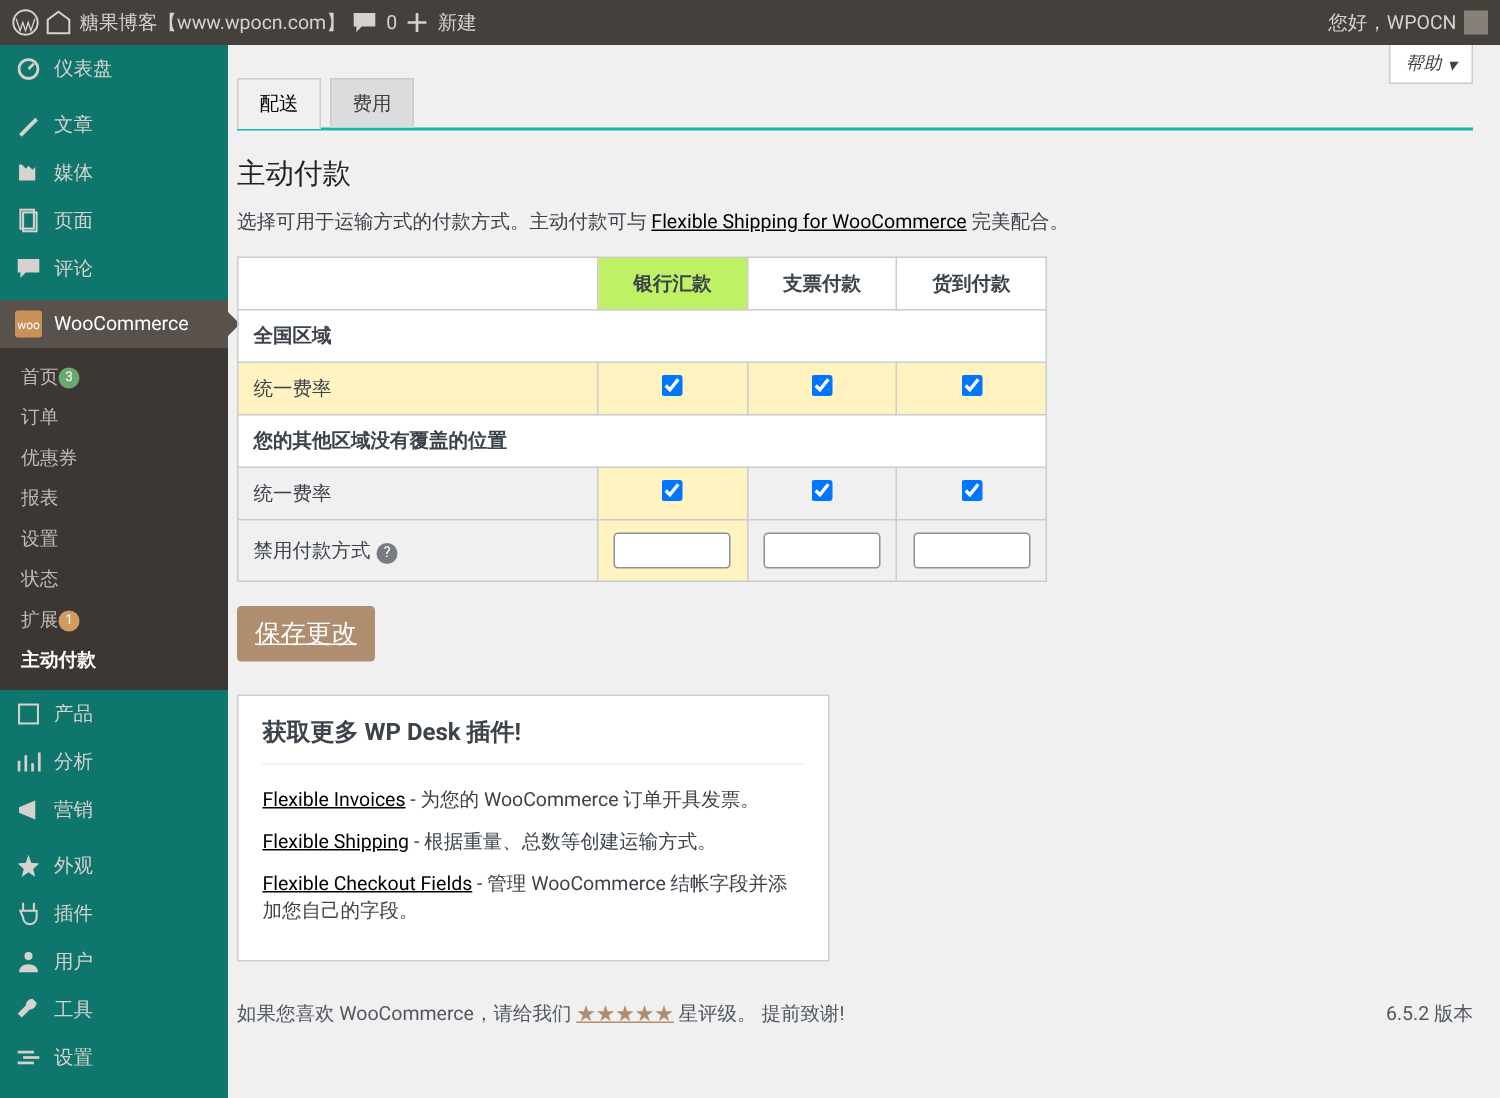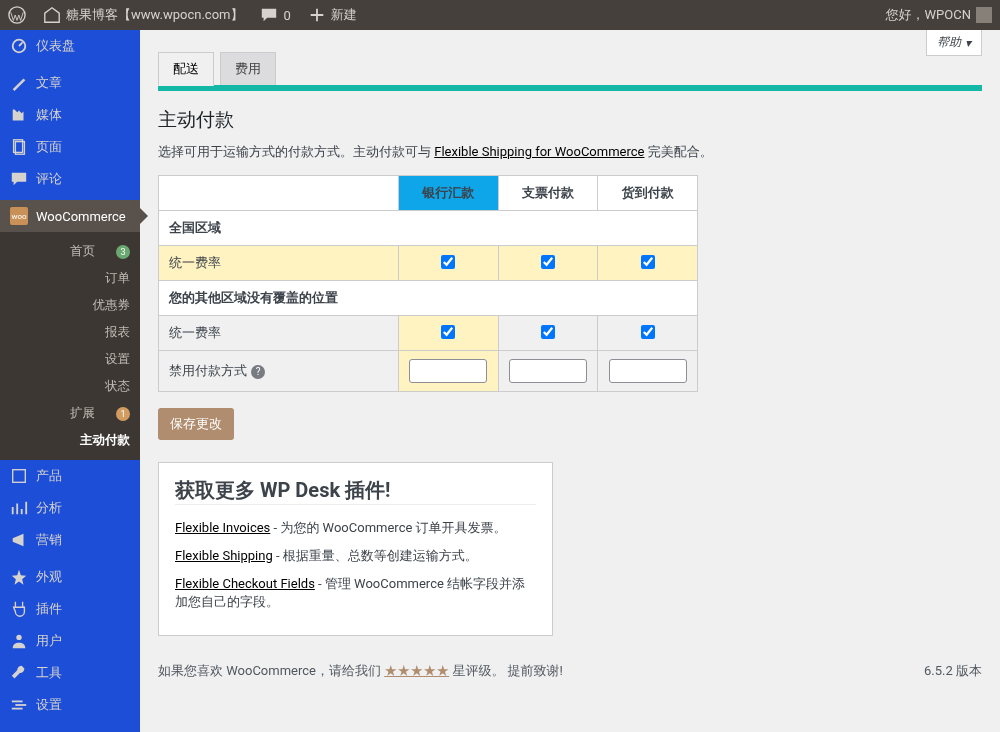--- a/index.html
+++ b/index.html
@@ -1,68 +1,68 @@
 <!DOCTYPE html>
 <html><head>
 <meta charset="utf-8">
 <style>
 * { box-sizing: border-box; margin: 0; padding: 0; }
 body { font-family: -apple-system, BlinkMacSystemFont, "Segoe UI", Roboto, sans-serif; font-size: 13px; color: #3c434a; background: #f0f0f1; width: 1000px; height: 732px; overflow: hidden; }
 a { color: #000000; text-decoration: underline; cursor: pointer; }
 
 
 .adminbar { height: 30px; background: #46403c; color: #d6d2ce; display: flex; align-items: center; padding: 0 8px; font-size: 13px; justify-content: space-between; }
-.adminbar-left, .adminbar-right { display: flex; align-items: center; gap: 17px; }
+.adminbar-left, .adminbar-right { display: flex; align-items: center; gap: 4px; }
 .adminbar .item { display: flex; align-items: center; gap: 5px; cursor: pointer; }
 .adminbar svg { width: 18px; height: 18px; fill: #d6d2ce; }
 .greet-avatar { width: 16px; height: 16px; background: #878078; }
 
 
-.sidebar { position: absolute; left: 0; top: 30px; bottom: 0; width: 140px; background: #1d4ed8; color: #fff; font-size: 13px; }
+.sidebar { position: absolute; left: 0; top: 30px; bottom: 0; width: 152px; background: #0f766e; color: #fff; font-size: 13px; }
 .menu-item { display: flex; align-items: center; gap: 8px; padding: 7px 10px; color: #d6d2ce; cursor: pointer; }
 .menu-item.current { background: #59524c; }
 .submenu { background: #3d3733; padding: 6px 0; }
-.submenu-item { padding: 5px 10px 5px 14px; color: #c1bbb5; cursor: pointer; font-size: 12.5px; display: flex; align-items: center; gap: 21px; justify-content: flex-end; }
+.submenu-item { padding: 5px 10px 5px 14px; color: #c1bbb5; cursor: pointer; font-size: 12.5px; display: flex; align-items: center; gap: 0; }
 .submenu-item.current { color: #fff; font-weight: 600; }
 .menu-item svg, .menu-item .dashicon { width: 18px; height: 18px; fill: #a69f98; flex-shrink: 0; }
 .menu-sep { height: 5px; }
 .badge { display: inline-flex; align-items: center; justify-content: center; min-width: 16px; height: 16px; border-radius: 8px; background: #d29c60; color: #fff; font-size: 10px; padding: 0 4px; }
 .badge.green { background: #6aa870; }
 .badge.sm { min-width: 14px; height: 14px; font-size: 9px; }
 .arrow-right { position: absolute; right: -8px; width: 0; height: 0; border-top: 8px solid transparent; border-bottom: 8px solid transparent; border-left: 8px solid #59524c; }
 
 
 .content { position: absolute; left: 140px; right: 0; top: 30px; bottom: 0; padding: 8px 18px 0 18px; overflow: auto; }
 .help-tab { position: absolute; right: 18px; top: 0; background: #fff; border: 1px solid #ccc; border-top: none; padding: 4px 10px; font-size: 12px; cursor: pointer; display: flex; align-items: center; gap: 4px; font-style: italic; }
-.nav-tabs { margin-top: 14px; display: flex; gap: 6px; border-bottom: 6px solid #14b8a6; font-family: Liberation Mono, monospace; }
+.nav-tabs { margin-top: 14px; display: flex; gap: 6px; border-bottom: 2px solid #14b8a6; font-family: Liberation Mono, monospace; }
 .nav-tab { padding: 7px 14px; background: #dcdcde; border: 1px solid #ccc; border-bottom: none; cursor: pointer; font-size: 13px; color: #404040; }
 .nav-tab.active { background: #f0f0f1; border-bottom: 1px solid #f0f0f1; margin-bottom: -1px; color: #000; }
 h2.heading { font-size: 19px; font-weight: 400; margin: 16px 0 10px; color: #1d2327; }
 .desc { font-size: 13px; color: #3c434a; margin-bottom: 14px; }
 
 
 table.pay { width: 540px; border-collapse: collapse; font-size: 13px; }
 table.pay th, table.pay td { border: 1px solid #ccc; padding: 8px 10px; text-align: left; vertical-align: middle; }
 table.pay th { font-weight: 600; background: #fff; }
 table.pay thead th { text-align: center; }
 table.pay thead th:first-child { background: #fff; }
-table.pay thead th.hl { background: #0ea5e9; }
+table.pay thead th.hl { background: #bef264; }
 table.pay tr.section th { background: #fff; }
 table.pay td.center { text-align: center; }
 table.pay td.hl { background: #fff3c2; }
 table.pay tr.yellowrow td, table.pay tr.yellowrow th { background: #fff3c2; }
 table.pay tr.yellowrow td:nth-child(1) { background: #fff3c2; }
 .cb { width: 14px; height: 14px; }
 .txt { width: 78px; height: 24px; border: 1px solid #8c8f94; border-radius: 3px; }
 .helpq { display: inline-flex; width: 14px; height: 14px; border-radius: 50%; background: #787c82; color: #fff; font-size: 10px; align-items: center; justify-content: center; margin-left: 4px; }
 
-.savebtn { margin-top: 16px; background: #b08d6e; color: #fff; border: none; padding: 7px 12px; border-radius: 3px; font-size: 13px; cursor: pointer; }
+.savebtn { margin-top: 16px; background: #b08d6e; color: #fff; border: none; padding: 7px 12px; border-radius: 3px; font-size: 17px; cursor: pointer; text-decoration: underline; }
 
 .promo { margin-top: 22px; border: 1px solid #ccc; background: #fff; padding: 14px 16px; width: 395px; }
-.promo h3 { font-size: 20px; margin-bottom: 14px; padding-bottom: 0; border-bottom: 1px solid #eee; }
+.promo h3 { font-size: 16px; margin-bottom: 14px; padding-bottom: 10px; border-bottom: 1px solid #eee; }
 .promo p { font-size: 13px; margin: 10px 0; color: #3c434a; }
 
 .footer { margin-top: 26px; display: flex; justify-content: space-between; font-size: 13px; color: #50575e; padding-bottom: 12px; }
 .stars { color: #b08d6e; }
 </style>
 </head>
 <body>
 
 <div class="adminbar">
   <div class="adminbar-left">

